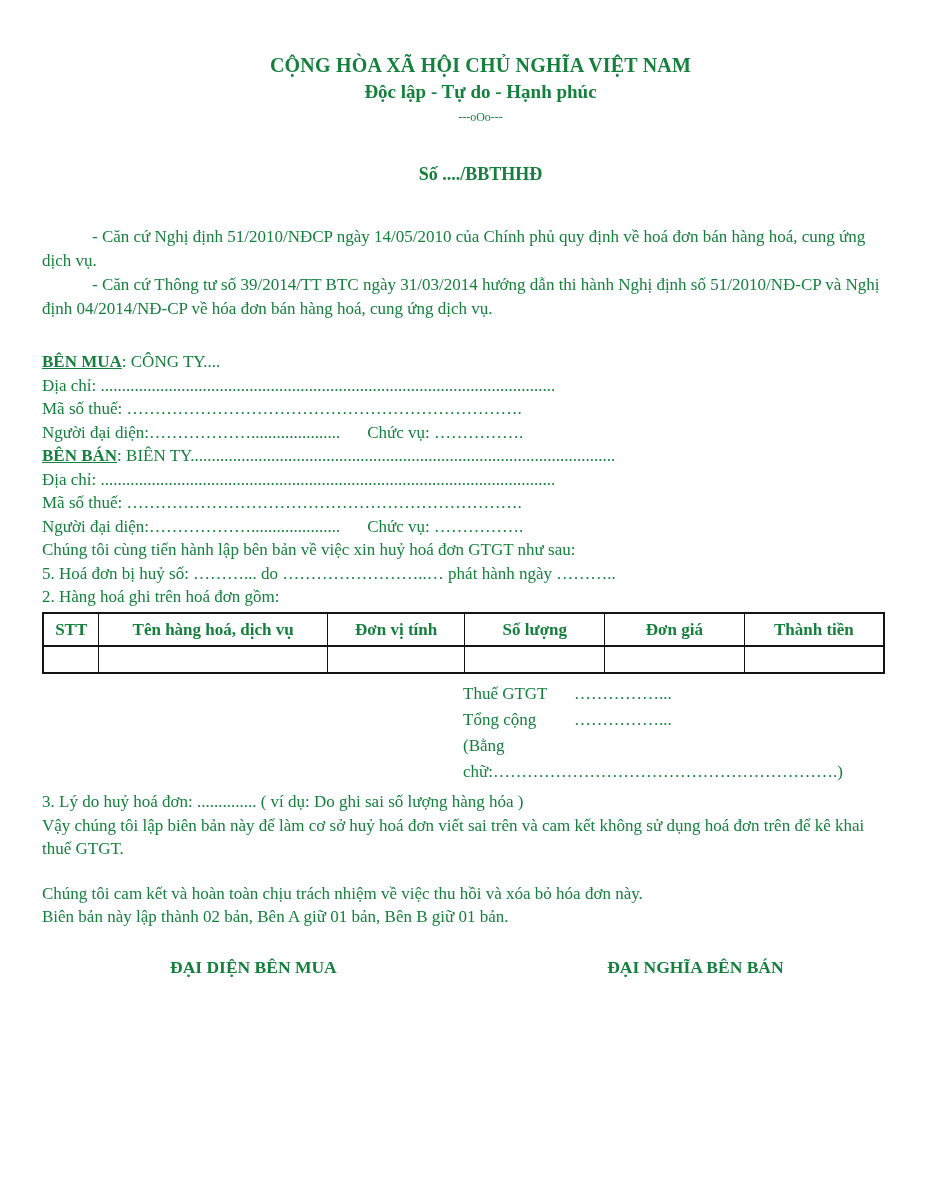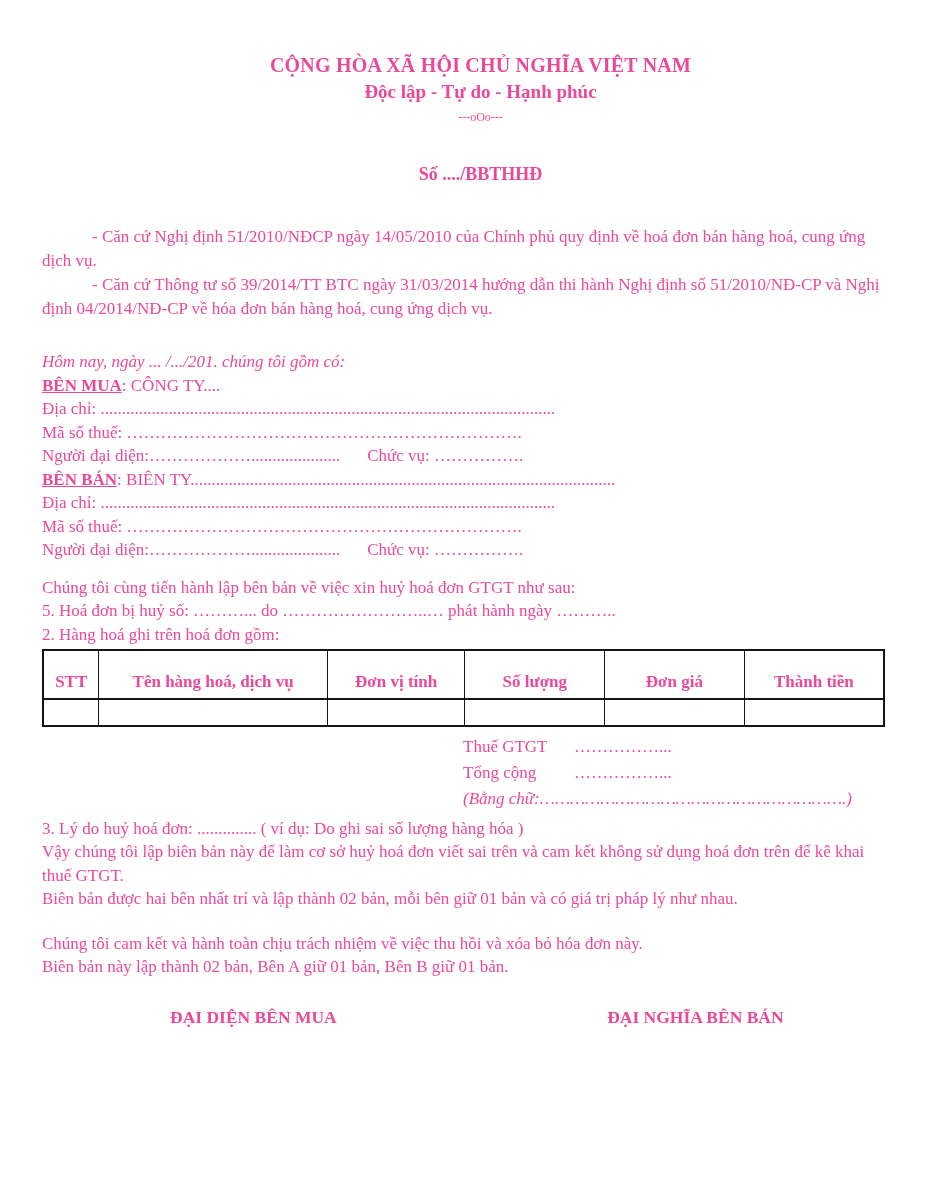--- a/index.html
+++ b/index.html
@@ -2,49 +2,49 @@
 <html lang="vi"><head>
 <meta charset="utf-8">
 <style>
   * { margin:0; padding:0; box-sizing:border-box; }
   html,body { background:#ffffff; }
   .page {
     position:relative;
     width:932px; height:1200px;
     margin:0 auto;
     background:#ffffff;
-    color:#ec4899;
+    color:#15803d;
     font-family:"Liberation Serif","DejaVu Serif",serif;
     font-size:17px;
     line-height:23.5px;
     padding:52px 47px 0 42px;
   }
   .center { text-align:center; padding-left:34px; }
   .nat-title { font-size:20px; font-weight:bold; line-height:27px; letter-spacing:0.2px; }
   .motto    { font-size:19px; font-weight:bold; line-height:26px; }
   .ooo      { font-size:12px; line-height:25px; }
   .title-block { margin-top:31px; }
   .doc-title { font-size:19px; font-weight:bold; line-height:28px; }
   .doc-no    { font-size:18px; font-weight:bold; line-height:27px; }
   .preamble { margin-top:37px; }
   .preamble p { text-indent:50px; line-height:24px; }
   .parties { margin-top:29px; }
   .line { line-height:23.5px; white-space:nowrap; overflow:hidden; }
   .italic { font-style:italic; }
   .party-label { font-weight:bold; text-decoration:underline; }
   .pos-gap { margin-left:27px; }
-  .body-sec { margin-top:14px; }
+  .body-sec { }
   table.items { border-collapse:collapse; width:843px; margin-top:3px; border:2px solid #141414; }
   .items th, .items td { border:1px solid #141414; }
-  .items th { border-bottom:2px solid #141414; font-weight:bold; font-size:17px; padding:19px 4px 4px; text-align:center; }
+  .items th { border-bottom:2px solid #141414; font-weight:bold; font-size:17px; padding:4px 4px 4px; text-align:center; }
   .items td { height:27px; }
   .totals { margin-top:7px; margin-left:421px; }
   .trow { line-height:26px; }
   .tlabel { display:inline-block; width:111px; }
-  .twords { line-height:26px; font-style:italic; }
+  .twords { line-height:26px; }
   .closing { margin-top:5px; }
   .closing .para { line-height:23.5px; }
   .commit { margin-top:21px; }
   .sigs { margin-top:27px; font-weight:bold; font-size:17.5px; white-space:nowrap; }
   .sig-buyer { margin-left:128px; }
   .sig-seller { margin-left:267px; }
 </style>
 </head>
 <body>
 
@@ -59,21 +59,20 @@
   <div class="center title-block">
     <div class="doc-no">Số ..../BBTHHĐ</div>
   </div>
 
   <div class="preamble">
     <p>- Căn cứ Nghị định 51/2010/NĐCP ngày 14/05/2010 của Chính phủ quy định về hoá đơn bán hàng hoá, cung ứng dịch vụ.</p>
     <p>- Căn cứ Thông tư số 39/2014/TT BTC ngày 31/03/2014 hướng dẫn thi hành Nghị định số  51/2010/NĐ-CP và Nghị định 04/2014/NĐ-CP về hóa đơn bán hàng hoá, cung ứng dịch vụ.</p>
   </div>
 
   <div class="parties">
-    <div class="line italic">Hôm nay, ngày ... /.../201. chúng tôi gồm có:</div>
 
     <div class="line">
       <span class="party-label">BÊN MUA</span><span>:  CÔNG TY....</span>
     </div>
     <div class="line">Địa chỉ: ...........................................................................................................</div>
     <div class="line">Mã số thuế: …………………………………………………………….</div>
     <div class="line">
       <span>Người đại diện:……………….....................</span><span class="pos-gap">Chức vụ: …………….</span>
     </div>
 
@@ -130,22 +129,21 @@
       <div class="trow">
         <span class="tlabel">Tổng cộng</span><span>……………...</span>
       </div>
       <div class="twords">(Bằng chữ:…………………………………………………….)</div>
     </div>
   </div>
 
   <div class="closing">
     <div class="line">3. Lý do huỷ hoá đơn: .............. ( ví dụ: Do ghi sai số lượng hàng hóa )</div>
     <div class="para">Vậy chúng tôi lập biên bản này để làm cơ sở huỷ hoá đơn viết sai trên và cam kết không sử dụng hoá đơn trên để kê khai thuế GTGT.</div>
-    <div class="para">Biên bản được hai bên nhất trí và lập thành 02 bản, mỗi bên giữ 01 bản và có giá trị pháp lý như nhau.</div>
-    <div class="para commit">Chúng tôi cam kết và hành toàn chịu trách nhiệm về việc thu hồi và xóa bỏ hóa đơn này.</div>
+    <div class="para commit">Chúng tôi cam kết và hoàn toàn chịu trách nhiệm về việc thu hồi và xóa bỏ hóa đơn này.</div>
     <div class="para">Biên bản này lập thành 02 bản, Bên A giữ 01 bản, Bên B giữ 01 bản.</div>
   </div>
 
   <div class="sigs">
     <span class="sig-buyer">ĐẠI DIỆN BÊN MUA</span>
     <span class="sig-seller">ĐẠI NGHĨA BÊN BÁN</span>
   </div>
 
 </div>
 

